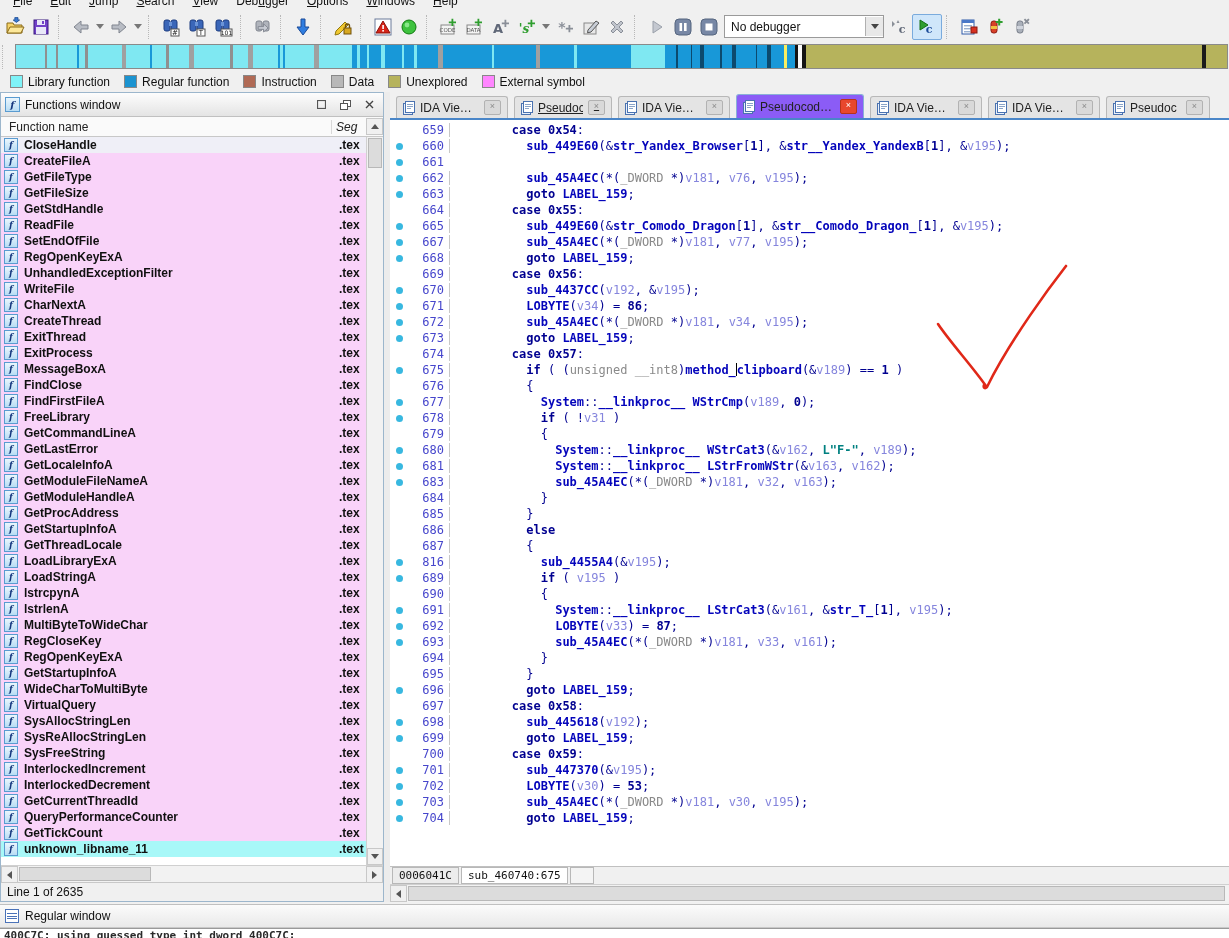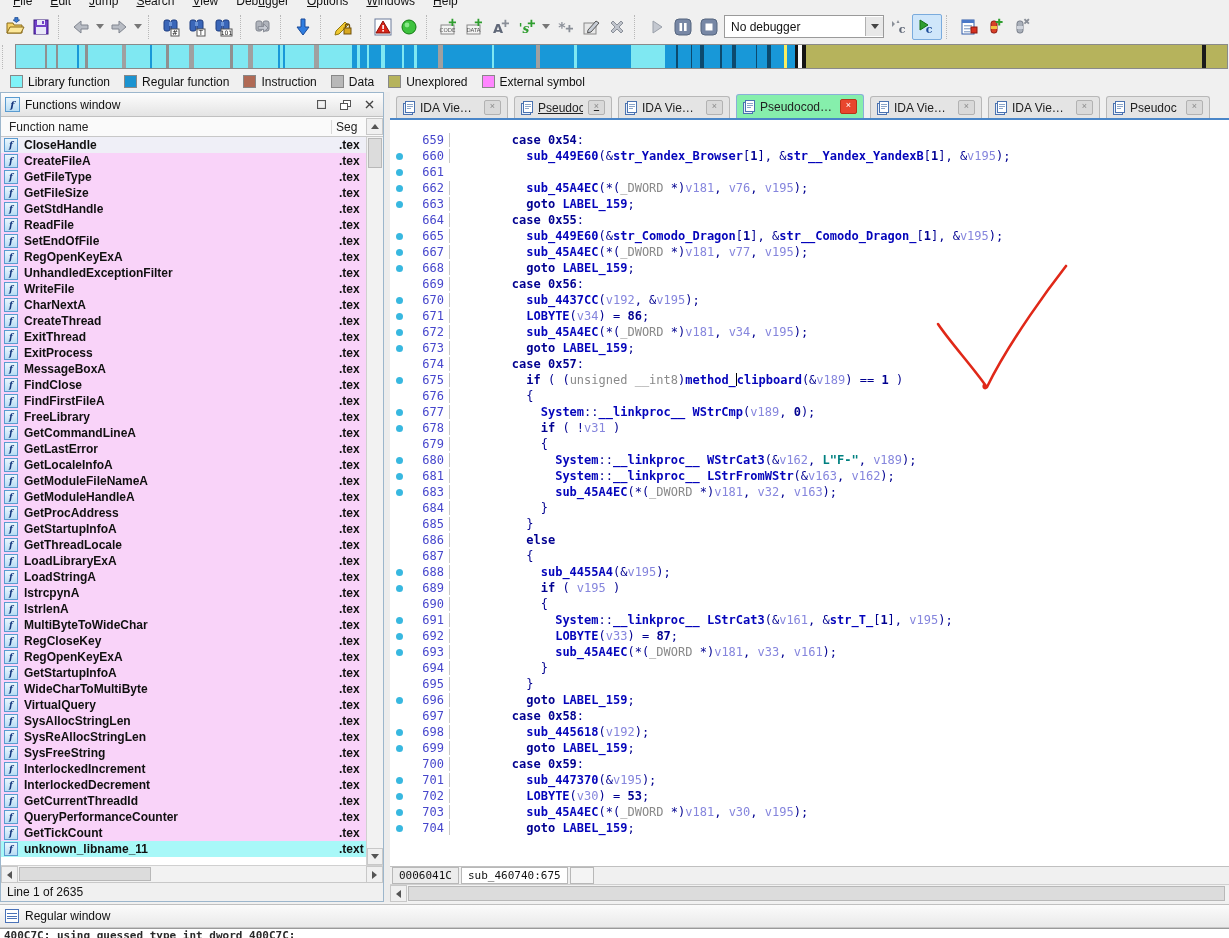--- a/index.html
+++ b/index.html
@@ -44,21 +44,21 @@
             display:flex;align-items:center;padding:0 4px;gap:5px;}
   #fw-title .t{flex:1;color:#111;}
   .winbtn{width:17px;height:15px;display:flex;align-items:center;justify-content:center;
           color:#555;font-size:10px;border:1px solid transparent;}
   .ficon{width:13px;height:13px;background:linear-gradient(#eaf6fd,#b9ddf4);border:1px solid #5a9bd0;
          color:#15377e;font:italic bold 10px "DejaVu Serif",serif;display:inline-flex;
          align-items:center;justify-content:center;flex:0 0 auto;}
   #fw-header{height:19px;border-bottom:1px solid #c8c8c8;background:#fafafa;display:flex;
              align-items:center;color:#222;}
   #fw-header .c1{flex:1;padding-left:8px;border-right:1px solid #d8d8d8;}
-  #fw-header .c2{width:30px;padding-left:4px;}
+  #fw-header .c2{width:30px;padding-left:4px;font-style:italic;}
   #fw-body{flex:1;display:flex;overflow:hidden;}
   #fw-list{flex:1;overflow:hidden;}
   .frow{height:16px;display:flex;align-items:center;gap:6px;padding-left:3px;
         font-weight:bold;color:#101010;white-space:nowrap;}
   .frow .ficon{width:12px;height:12px;font-size:9px;}
   .frow .nm{flex:1;overflow:hidden;}
   .frow .sg{width:27px;flex:0 0 auto;}
   .vscroll{width:16px;background:#f2f2f2;border-left:1px solid #d0d0d0;display:flex;
            flex-direction:column;}
   .sbtn{height:15px;background:#f0f0f0;border:1px solid #c8c8c8;display:flex;
@@ -77,26 +77,26 @@
   
   #splitter{position:absolute;left:384px;top:0;width:6px;height:810px;background:#ececec;}
   
   #rightpanel{position:absolute;left:390px;top:0;width:839px;height:810px;background:#fff;
               display:flex;flex-direction:column;}
   #tabbar{height:26px;background:#f0f0f0;display:flex;align-items:flex-end;gap:6px;
           padding-left:6px;border-bottom:2px solid #4a86c8;}
   .tab{height:22px;background:#e4e4e4;border:1px solid #b8b8b8;border-bottom:none;
        border-radius:3px 3px 0 0;display:flex;align-items:center;gap:5px;padding:0 6px;
        color:#222;flex:0 0 auto;box-sizing:border-box;}
-  .tab.active{background:#86efac;border-color:#8ab0d8;height:24px;}
+  .tab.active{background:#8b5cf6;border-color:#8ab0d8;height:24px;}
   .tclose{width:15px;height:13px;border-radius:2px;background:#d9d9d9;border:1px solid #b2b2b2;
           color:#8a8a8a;font-size:9px;line-height:11px;text-align:center;}
   .tab.active .tclose{background:#e8472e;border-color:#b83318;color:#fff;}
   .tabicon{width:12px;height:14px;flex:0 0 auto;}
-  #codeview{flex:1;overflow:hidden;position:relative;padding-top:12px;}
+  #codeview{flex:1;overflow:hidden;position:relative;padding-top:2px;}
   .cline{height:16px;display:flex;align-items:center;font:12px "DejaVu Sans Mono",monospace;}
   .cdot{width:18px;display:flex;align-items:center;justify-content:center;flex:0 0 auto;}
   .cdot i{width:7px;height:7px;border-radius:50%;background:#38b8e0;}
   .cnum{width:36px;text-align:right;color:#4646cc;flex:0 0 auto;padding-right:5px;}
   .ctext{border-left:1px solid #c8c8c8;padding-left:4px;white-space:pre;flex:1;color:#000090;}
   .tk-kw{color:#000090;font-weight:bold;}
   .tk-fn{color:#0404bb;font-weight:bold;}
   .tk-var{color:#8585dd;}
   .tk-num{color:#000090;font-weight:bold;}
   .tk-gray{color:#8a8a8a;}
@@ -993,21 +993,21 @@
         </div>
         <div class="cline">
           <span class="cdot"></span>
           <span class="cnum">687</span>
           <span class="ctext"><span>          </span><span class="tk-punct">{</span></span>
         </div>
         <div class="cline">
           <span class="cdot">
             <i></i>
           </span>
-          <span class="cnum">688</span>
+          <span class="cnum">816</span>
           <span class="ctext"><span>            </span><span class="tk-fn">sub_4455A4</span><span class="tk-punct">(</span><span class="tk-punct">&amp;</span><span class="tk-var">v195</span><span class="tk-punct">)</span><span class="tk-punct">;</span></span>
         </div>
         <div class="cline">
           <span class="cdot">
             <i></i>
           </span>
           <span class="cnum">689</span>
           <span class="ctext"><span>            </span><span class="tk-kw">if</span><span> </span><span class="tk-punct">(</span><span> </span><span class="tk-var">v195</span><span> </span><span class="tk-punct">)</span></span>
         </div>
         <div class="cline">

